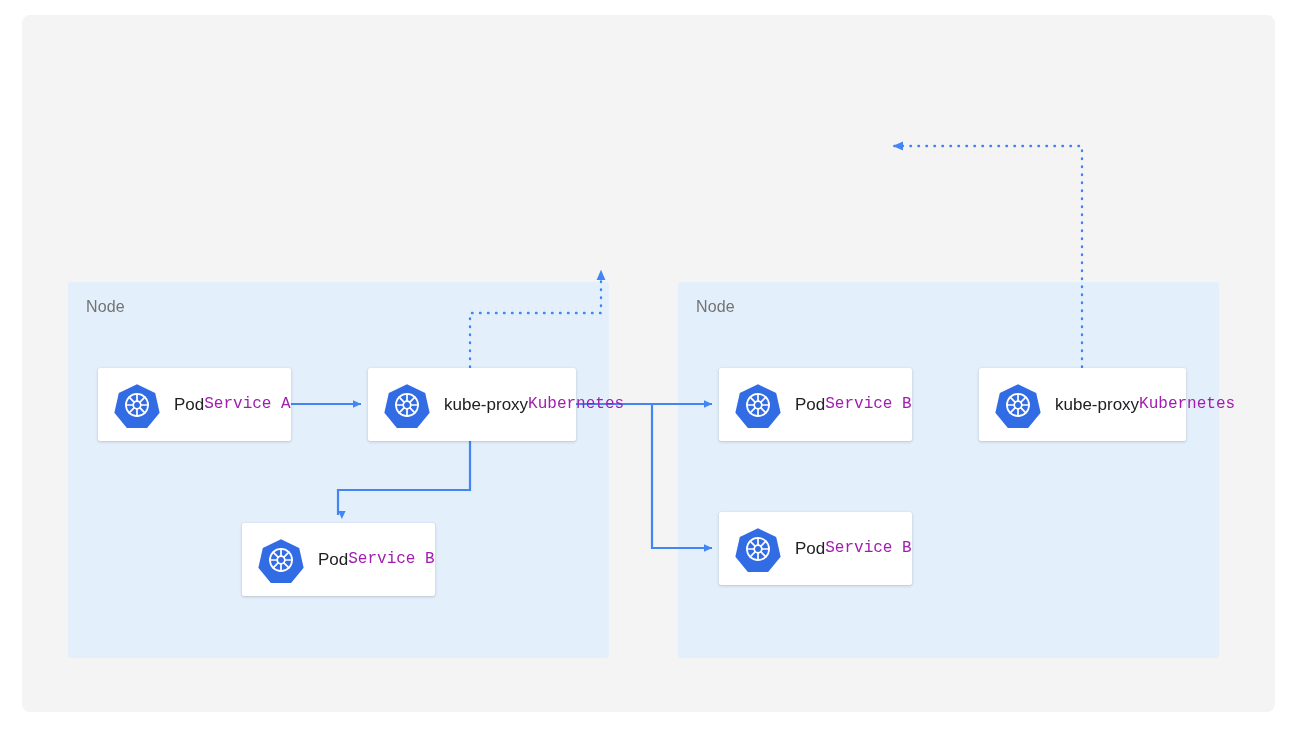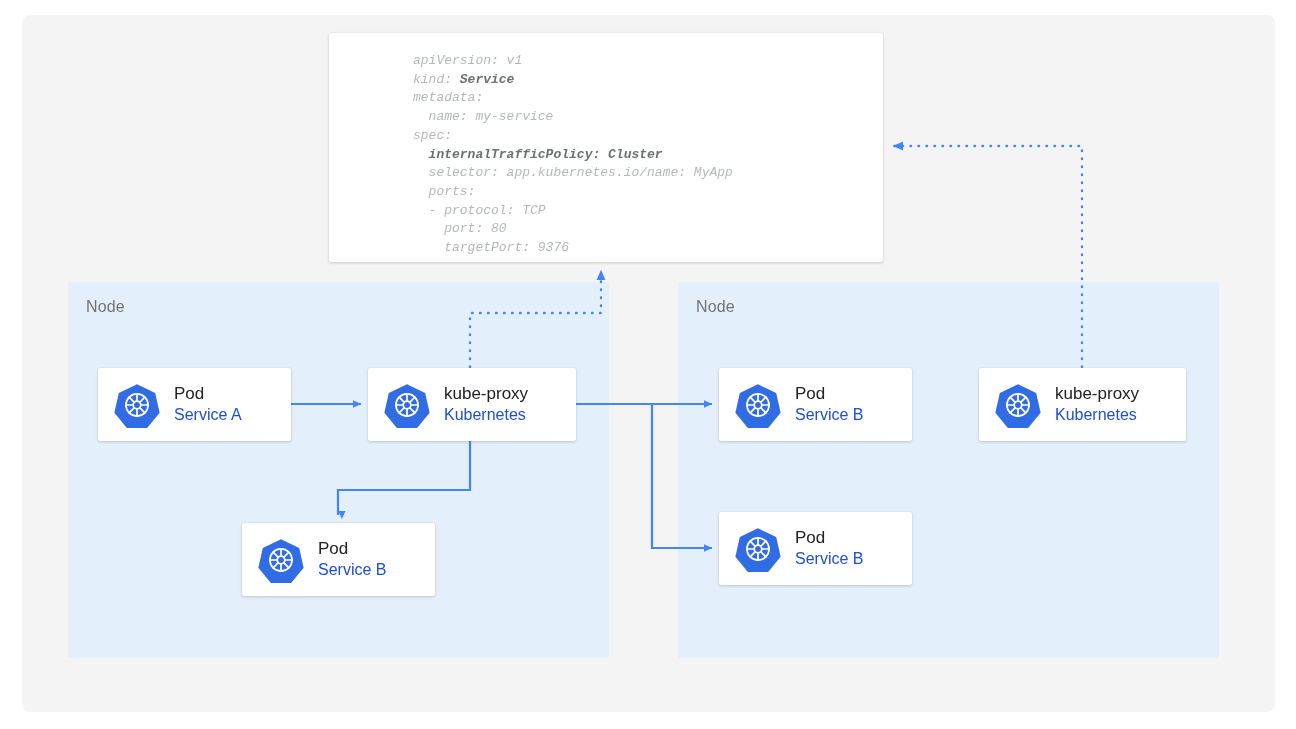--- a/index.html
+++ b/index.html
@@ -55,33 +55,34 @@
   .card-icon {
     flex: 0 0 auto;
     width: 46px;
     height: 46px;
     margin-left: 16px;
     margin-right: 14px;
   }
   .card-icon svg { display: block; width: 46px; height: 46px; }
   .card-text {
     display: flex;
-    flex-direction: column;
+    flex-direction: row;
     justify-content: center;
     line-height: 1.28;
   }
   .card-title {
     font-size: 17px;
     color: #202124;
     white-space: nowrap;
   }
   .card-sub {
     font-size: 16px;
-    color: #1d4ed8;
+    color: #a21caf;
     white-space: nowrap;
+    font-family: Liberation Mono, monospace;
   }
   
   #yaml-box {
     position: absolute;
     left: 329px;
     top: 33px;
     width: 554px;
     height: 229px;
     background: #ffffff;
     border-radius: 2px;
@@ -148,33 +149,20 @@
 
     <path d="M576,404 L712,404" fill="none" stroke="#4285f4" stroke-width="2.2" marker-end="url(#ah-r)"></path>
 
     <path d="M652,404 L652,548 L712,548" fill="none" stroke="#4285f4" stroke-width="2.2" marker-end="url(#ah-r)"></path>
 
     <path d="M470,367 L470,313 L601,313 L601,270" fill="none" stroke="#4285f4" stroke-width="2.4" stroke-linecap="round" stroke-dasharray="0.6 7.4" marker-end="url(#ah-u)"></path>
 
     <path d="M1082,367 L1082,146 L893,146" fill="none" stroke="#4285f4" stroke-width="2.4" stroke-linecap="round" stroke-dasharray="0.6 7.4" marker-end="url(#ah-l)"></path>
   </svg>
 
-  <div id="yaml-box">
-    <pre id="yaml-code">apiVersion: v1
-kind: <span class="b">Service</span>
-metadata:
-  name: my-service
-spec:
-<span class="b">  internalTrafficPolicy: Cluster</span>
-  selector: app.kubernetes.io/name: MyApp
-  ports:
-  - protocol: TCP
-    port: 80
-    targetPort: 9376</pre>
-  </div>
 
   <div class="card" style="left:98px; top:368px; width:193px; height:73px;">
     <span class="card-icon">
       <svg viewBox="0 0 64 64" xmlns="http://www.w3.org/2000/svg">
         <path fill="#326ce5" d="M32 3.2 L57.3 15.4 L63.5 42.7 L46.1 64 L17.9 64 L0.5 42.7 L6.7 15.4 Z"></path>
         <g fill="none" stroke="#ffffff" stroke-width="2.4" stroke-linecap="round">
           <circle cx="32" cy="32" r="15.4"></circle>
           <circle cx="32" cy="32" r="5.3"></circle>
           <path d="M32 16.6 L32 26.7"></path>
           <path d="M32 37.3 L32 47.4"></path>

